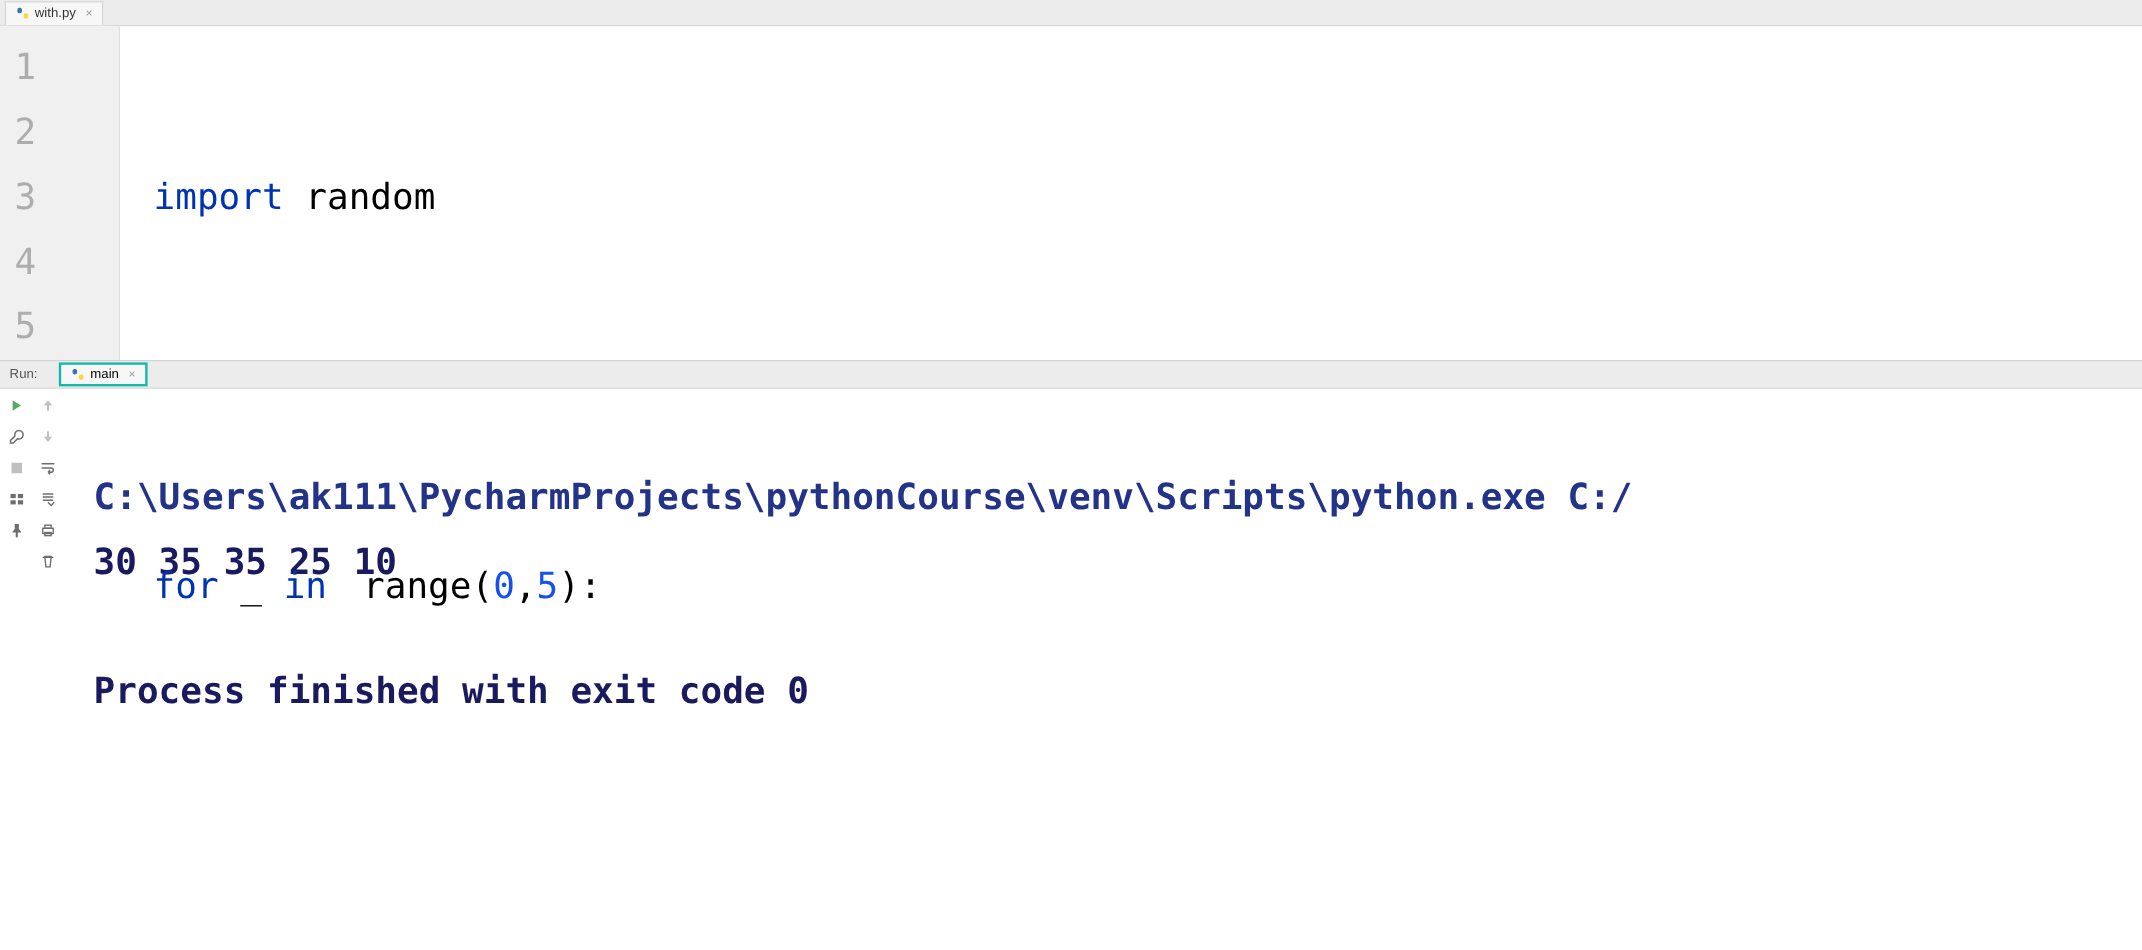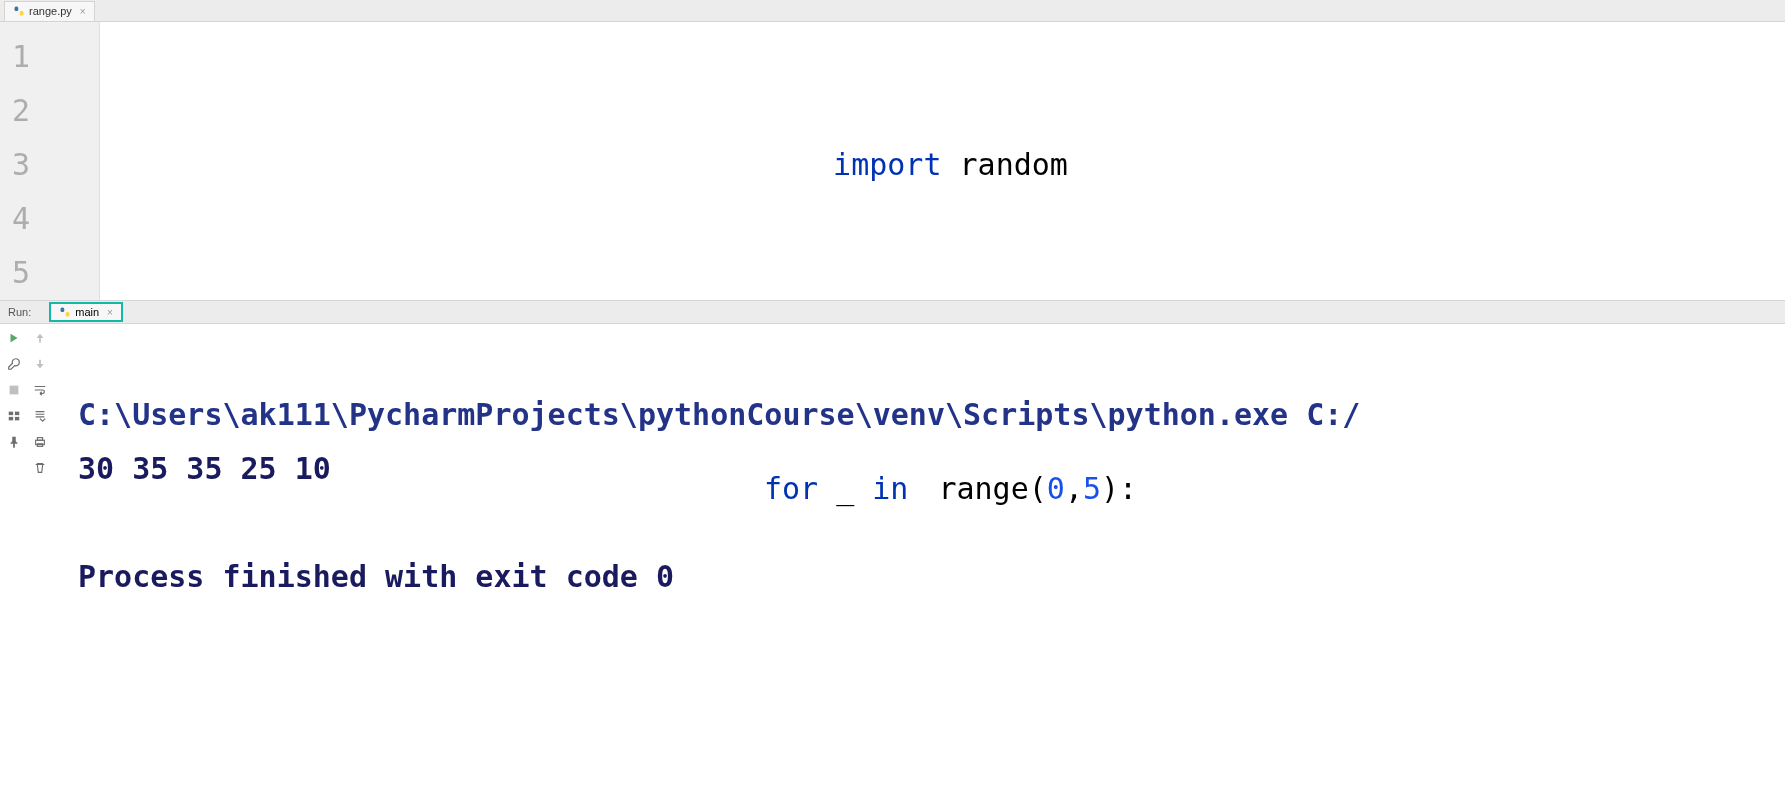--- a/index.html
+++ b/index.html
@@ -59,28 +59,27 @@
   font-family: "Consolas", "Menlo", monospace;
   font-size: 30px;
   text-align: left;
   padding-left: 12px;
   line-height: 54px;
   height: 54px;
 }
 .code-area {
   flex: 1;
   padding-top: 8px;
-  padding-left: 16px;
+  padding-left: 28px;
   font-family: "Consolas", "Menlo", monospace;
   font-size: 30px;
   line-height: 54px;
   white-space: pre;
   color: #000;
   position: relative;
-  text-align: center;
 }
 .code-line { height: 54px; position: relative; }
 .kw { color: #0033b3; }
 .num { color: #1750eb; }
 .fn { color: #000; margin-left: 12px; }
 .ident { color: #000; }
 .squiggle {
   border-bottom: 2px dotted #c0c0c0;
 }
 .run-bar {
@@ -155,21 +154,21 @@
 <body>
 
 <div class="tab-bar">
   <div class="file-tab">
     <span class="py-icon">
       <svg viewBox="0 0 16 16">
           <rect x="2" y="2" width="5" height="6" rx="2" fill="#3776ab"></rect>
           <rect x="9" y="8" width="5" height="6" rx="2" fill="#ffd43b"></rect>
         </svg>
     </span>
-    <span>range.py</span>
+    <span>with.py</span>
     <span class="close-x">×</span>
   </div>
 </div>
 
 <div class="editor-area">
   <div class="gutter">
     <div class="line-num">1</div>
     <div class="line-num">2</div>
     <div class="line-num">3</div>
     <div class="line-num">4</div>

